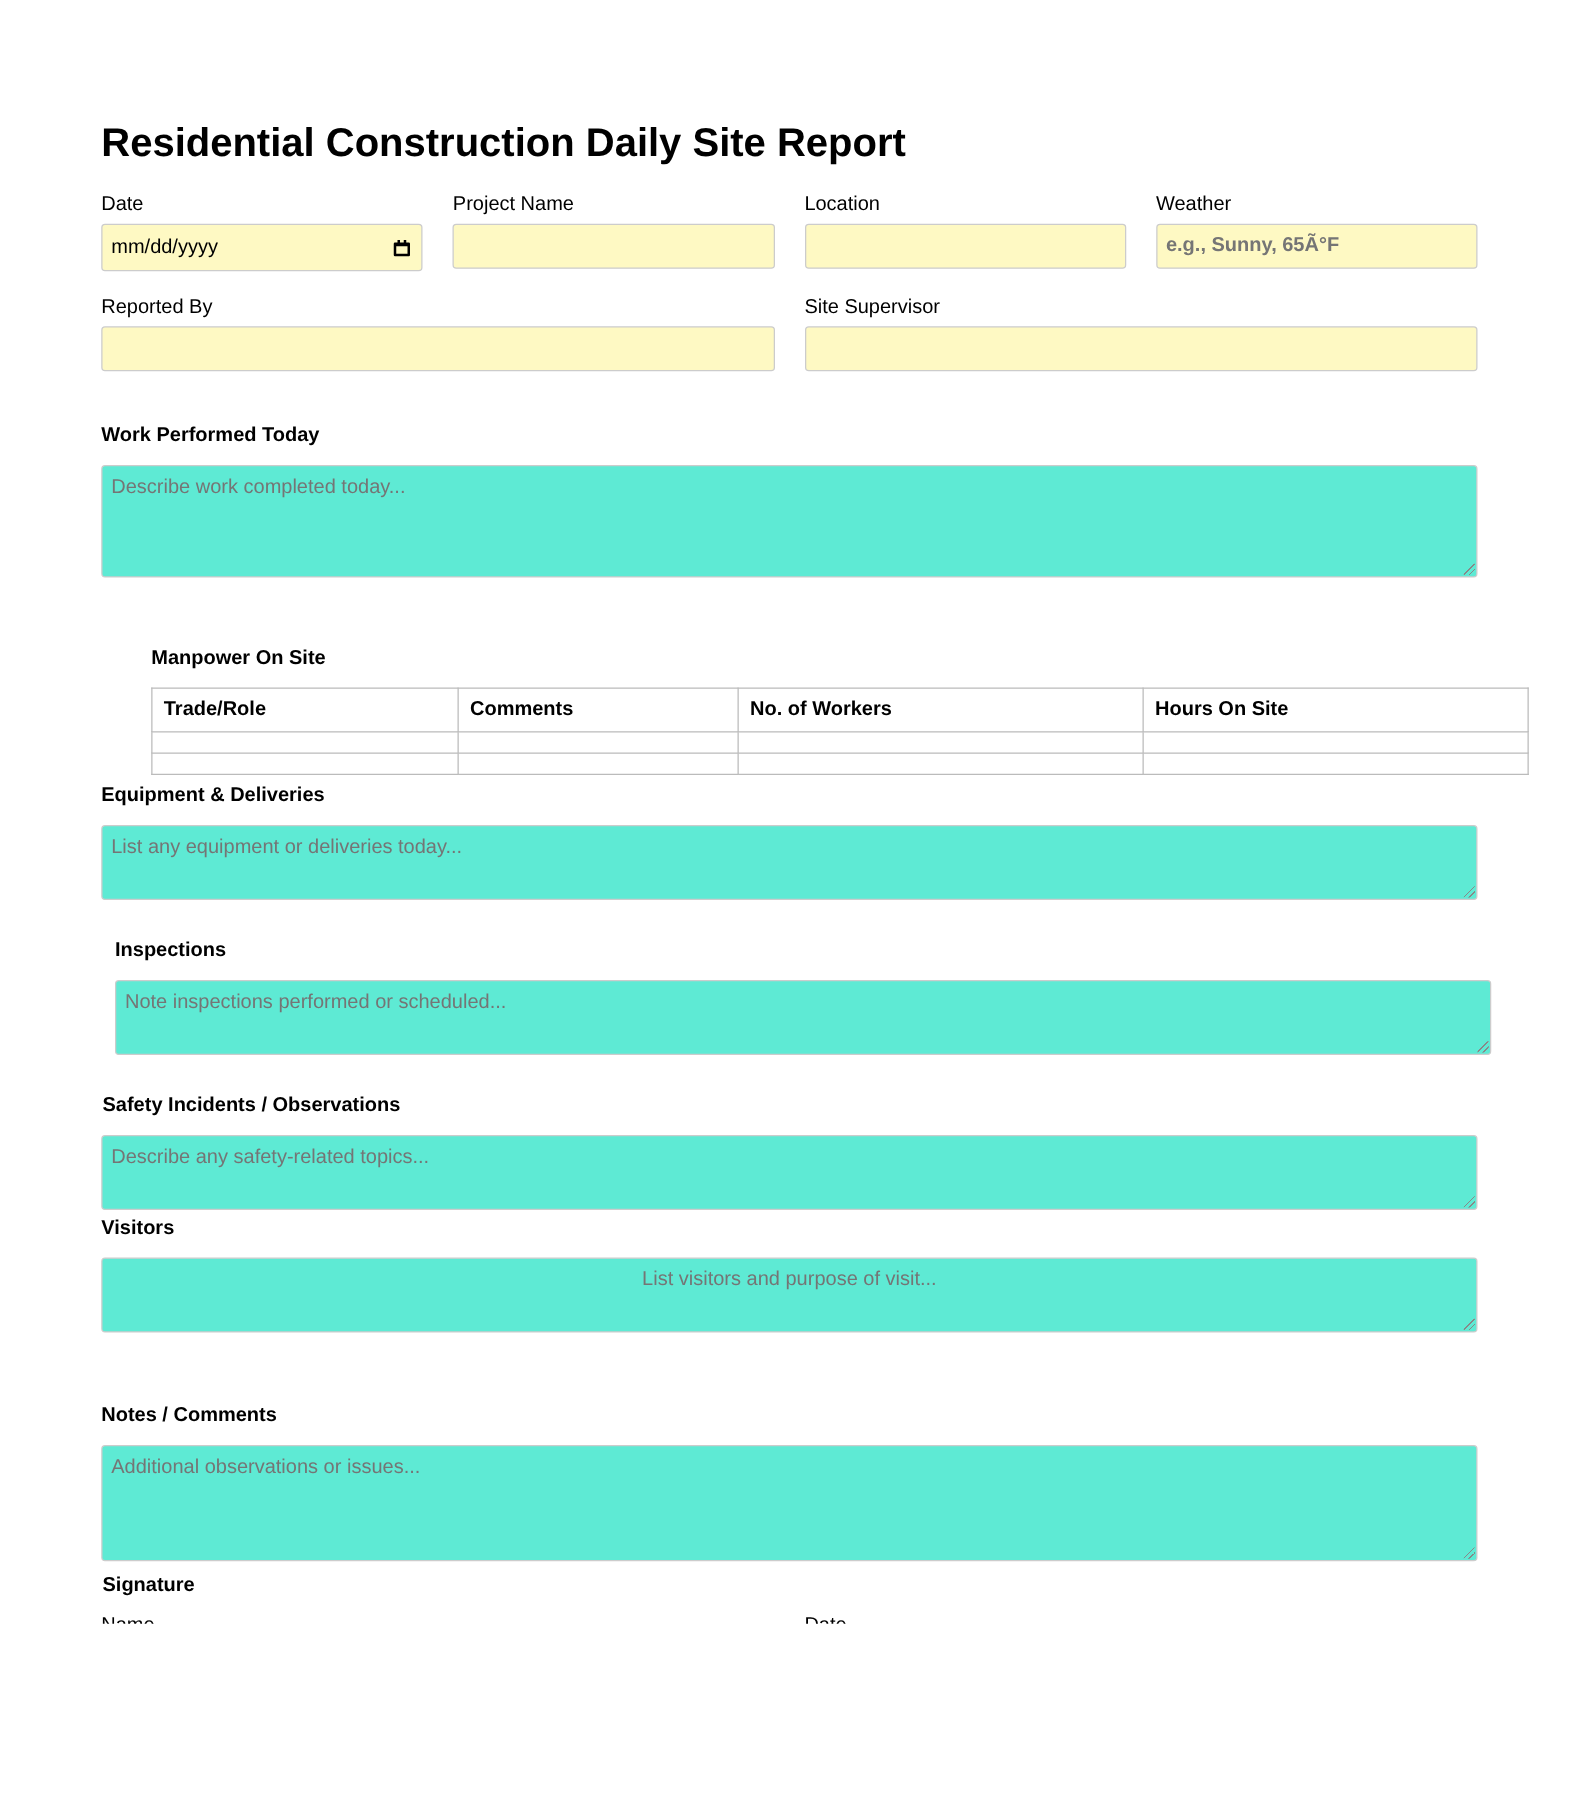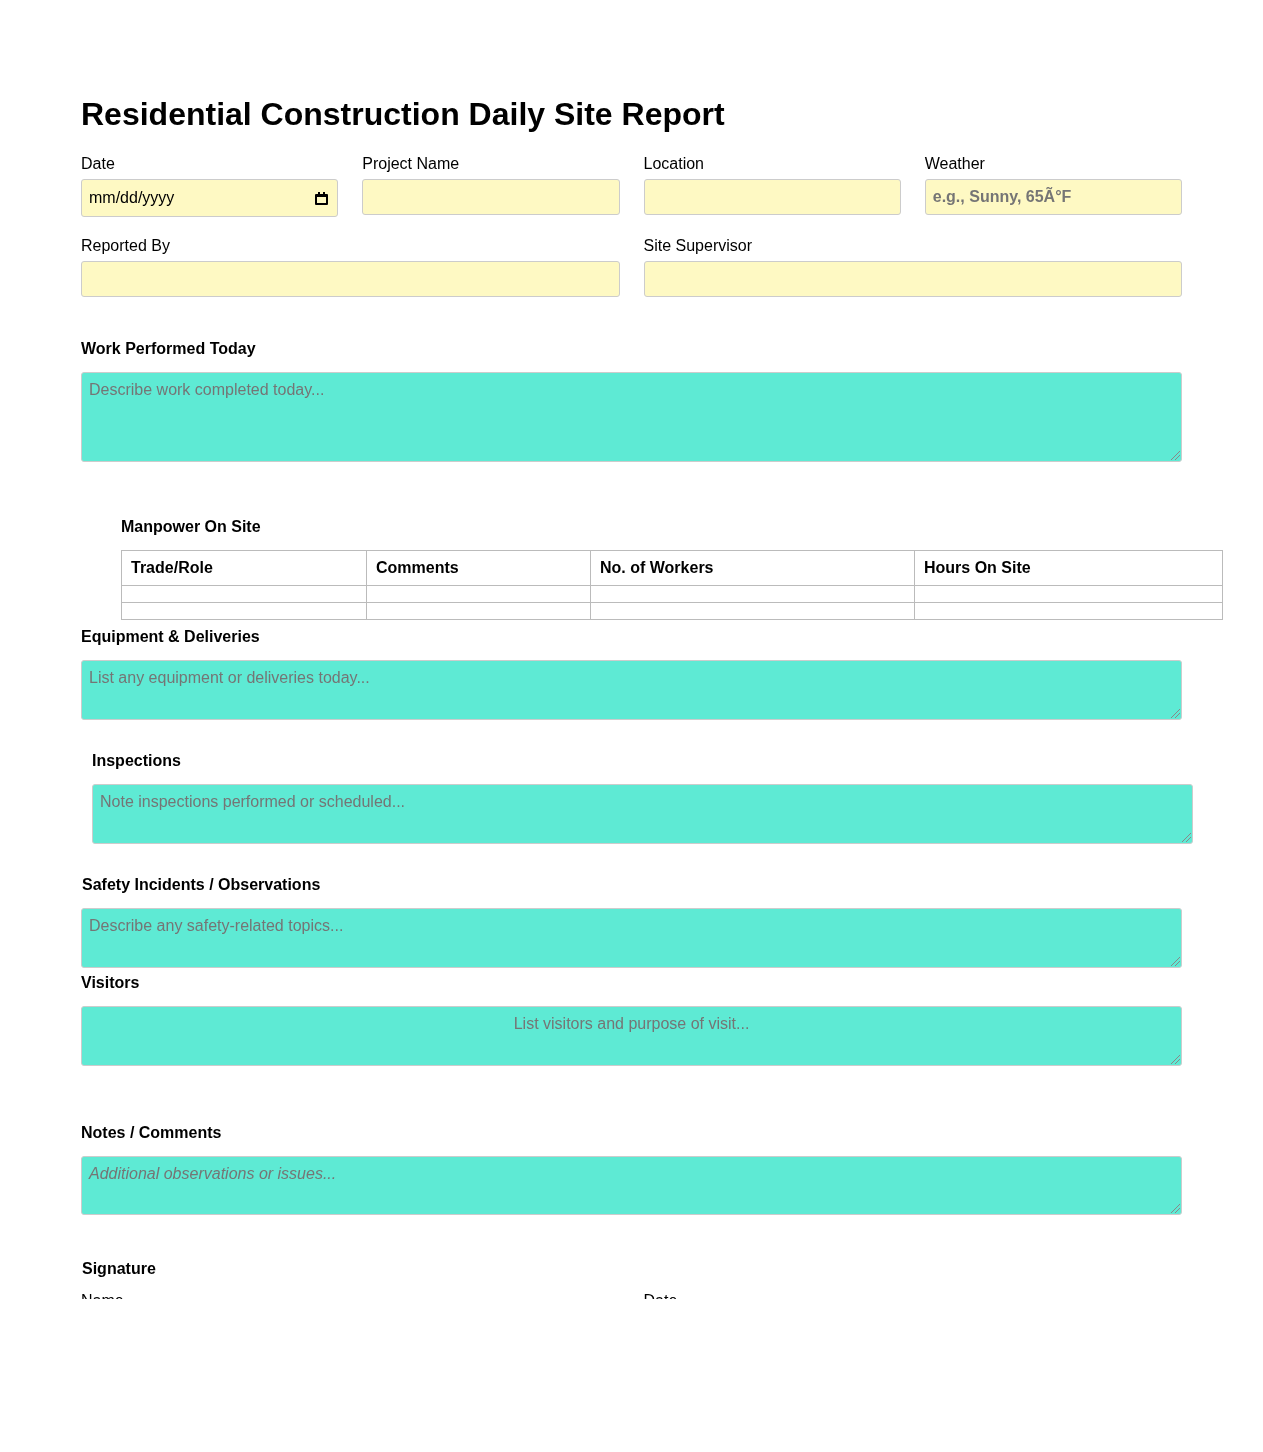--- a/index.html
+++ b/index.html
@@ -182,21 +182,21 @@
     <div class="sec" style="top:880px;">
       <h3 class="section-title">Visitors</h3>
       <div class="textarea" style="margin-top:14px;height:60px;text-align:center;">
         <span class="placeholder">List visitors and purpose of visit...</span>
         <span class="resize-grip"></span>
       </div>
     </div>
 
     <div class="sec" style="top:1030px;">
       <h3 class="section-title">Notes / Comments</h3>
-      <div class="textarea" style="margin-top:14px;height:59px;font-style:italic;">
+      <div class="textarea" style="margin-top:14px;height:93px;">
         <span class="placeholder">Additional observations or issues...</span>
         <span class="resize-grip"></span>
       </div>
     </div>
 
     <div class="sec" style="top:1166px;">
       <h3 class="section-title" style="padding-left:1px;">Signature</h3>
       <div class="sig-row" style="margin-top:14px;">
         <div class="field">
           <label>Name</label>

